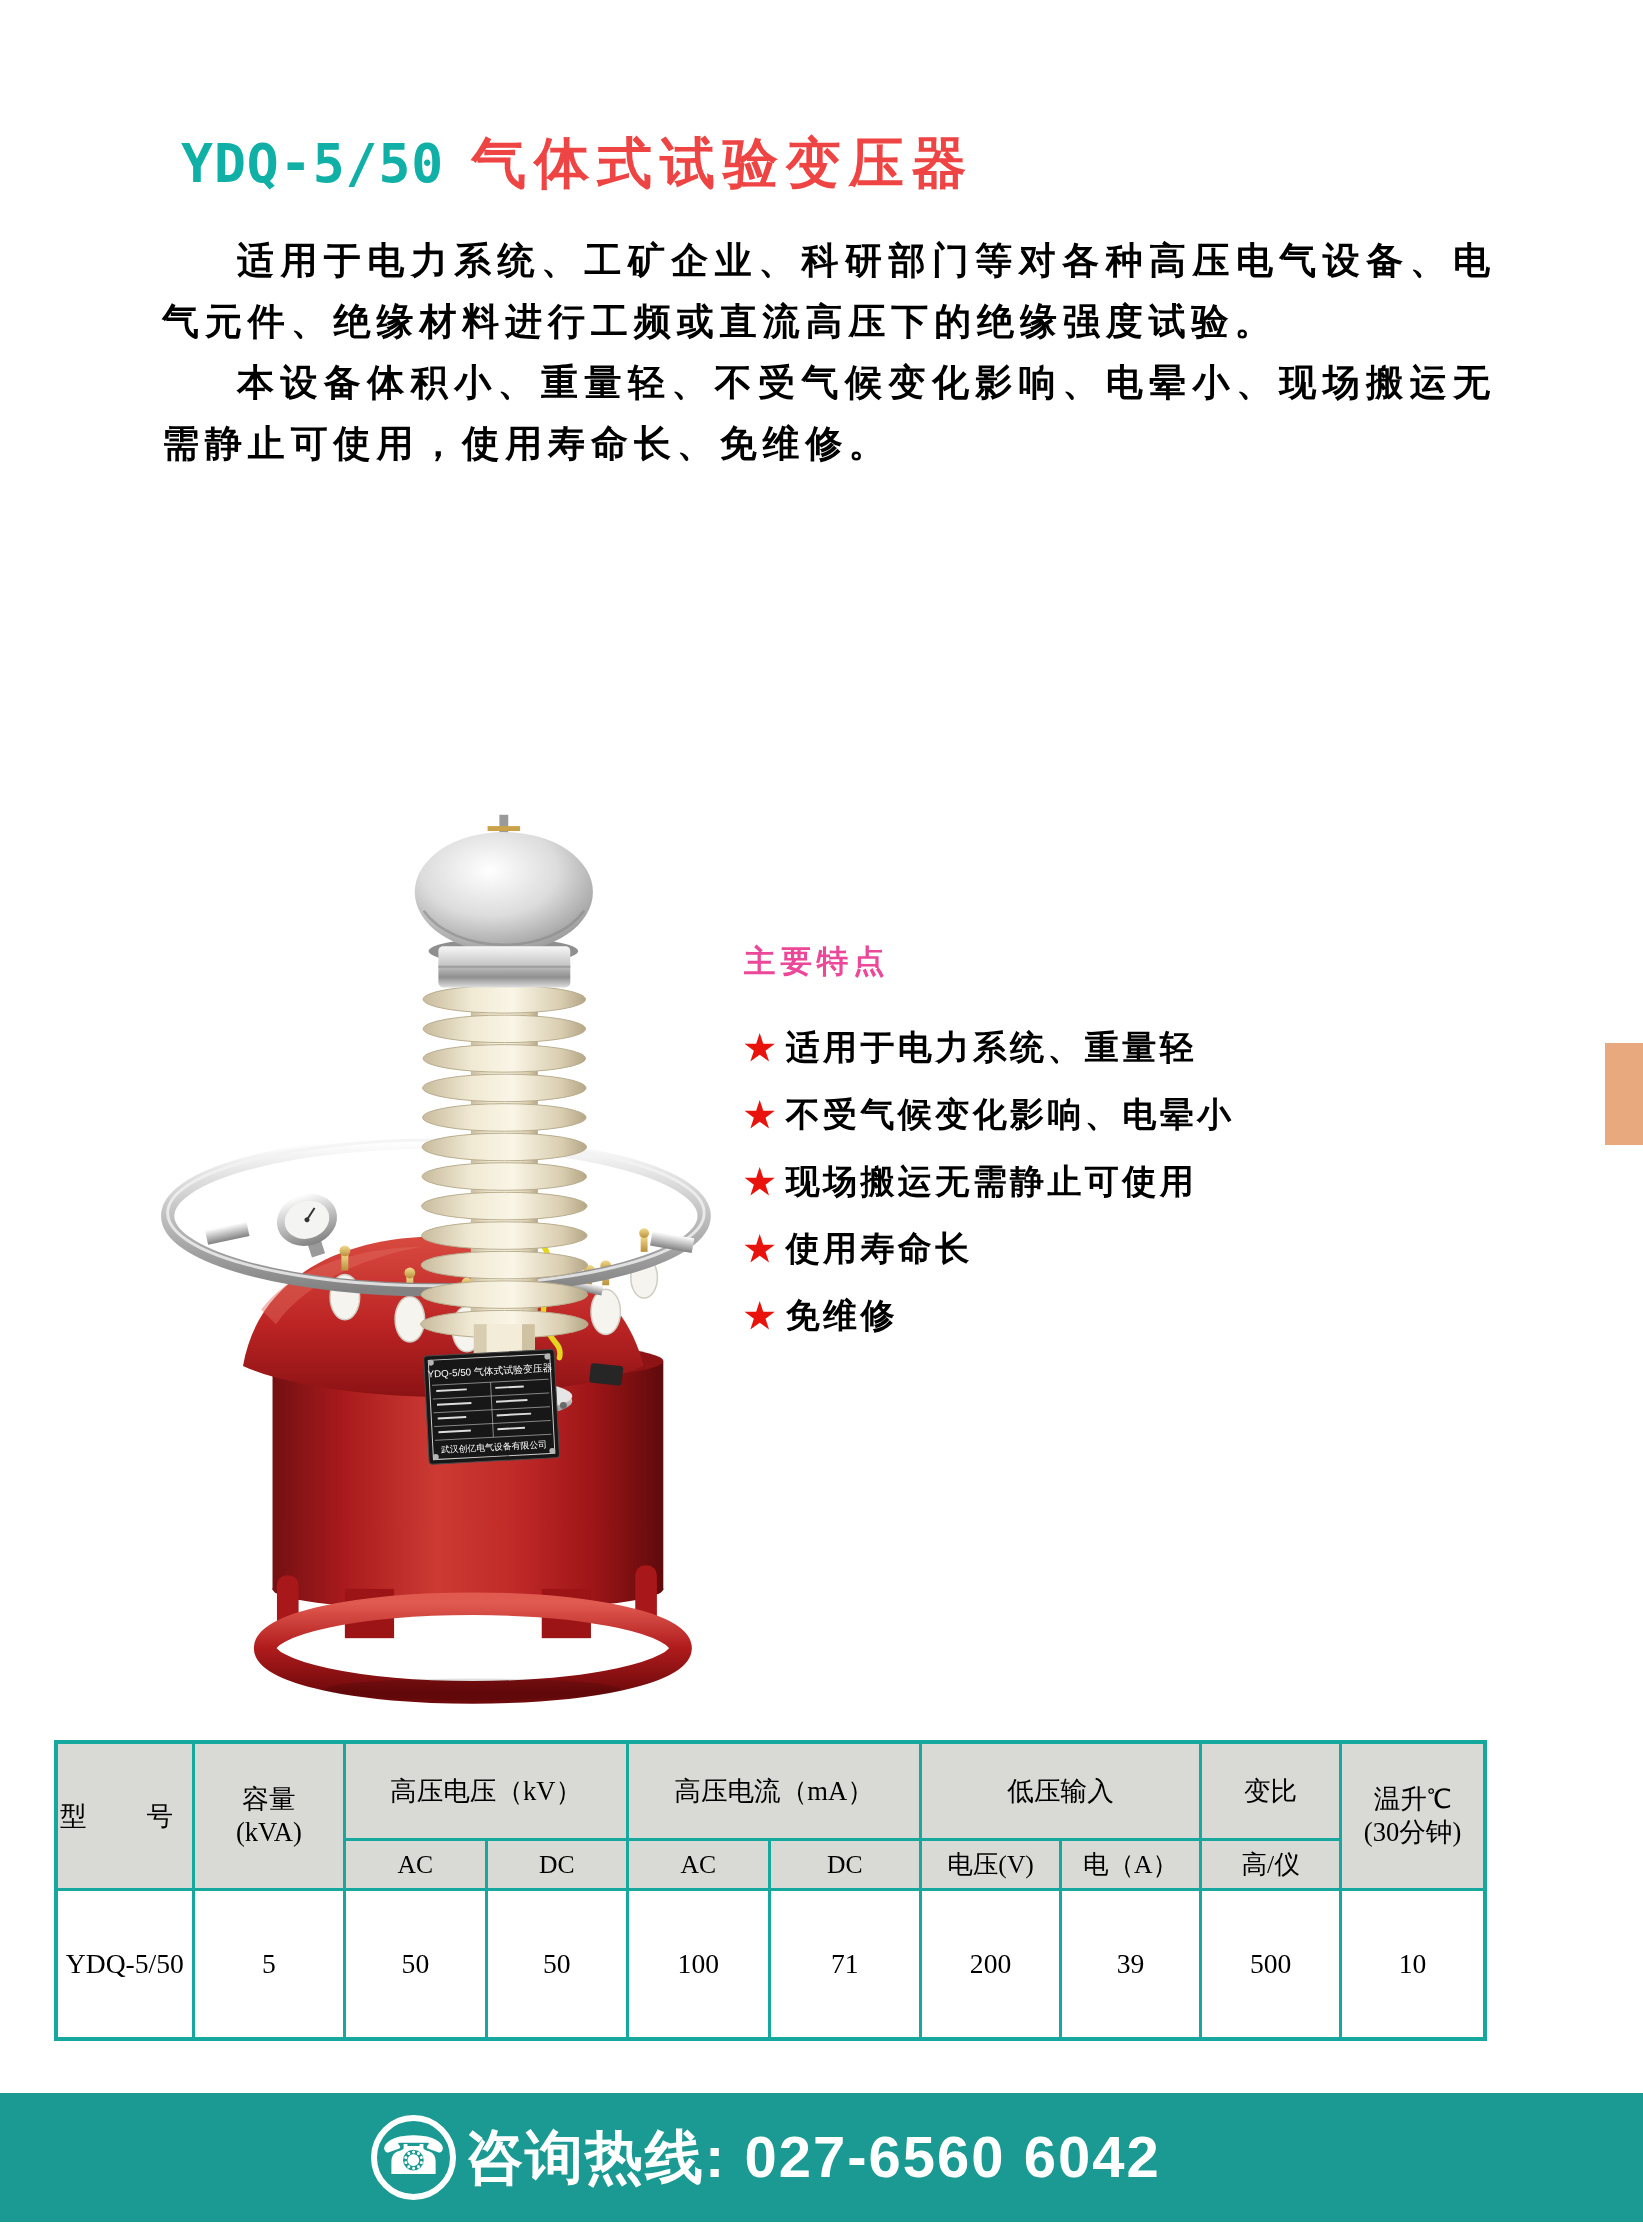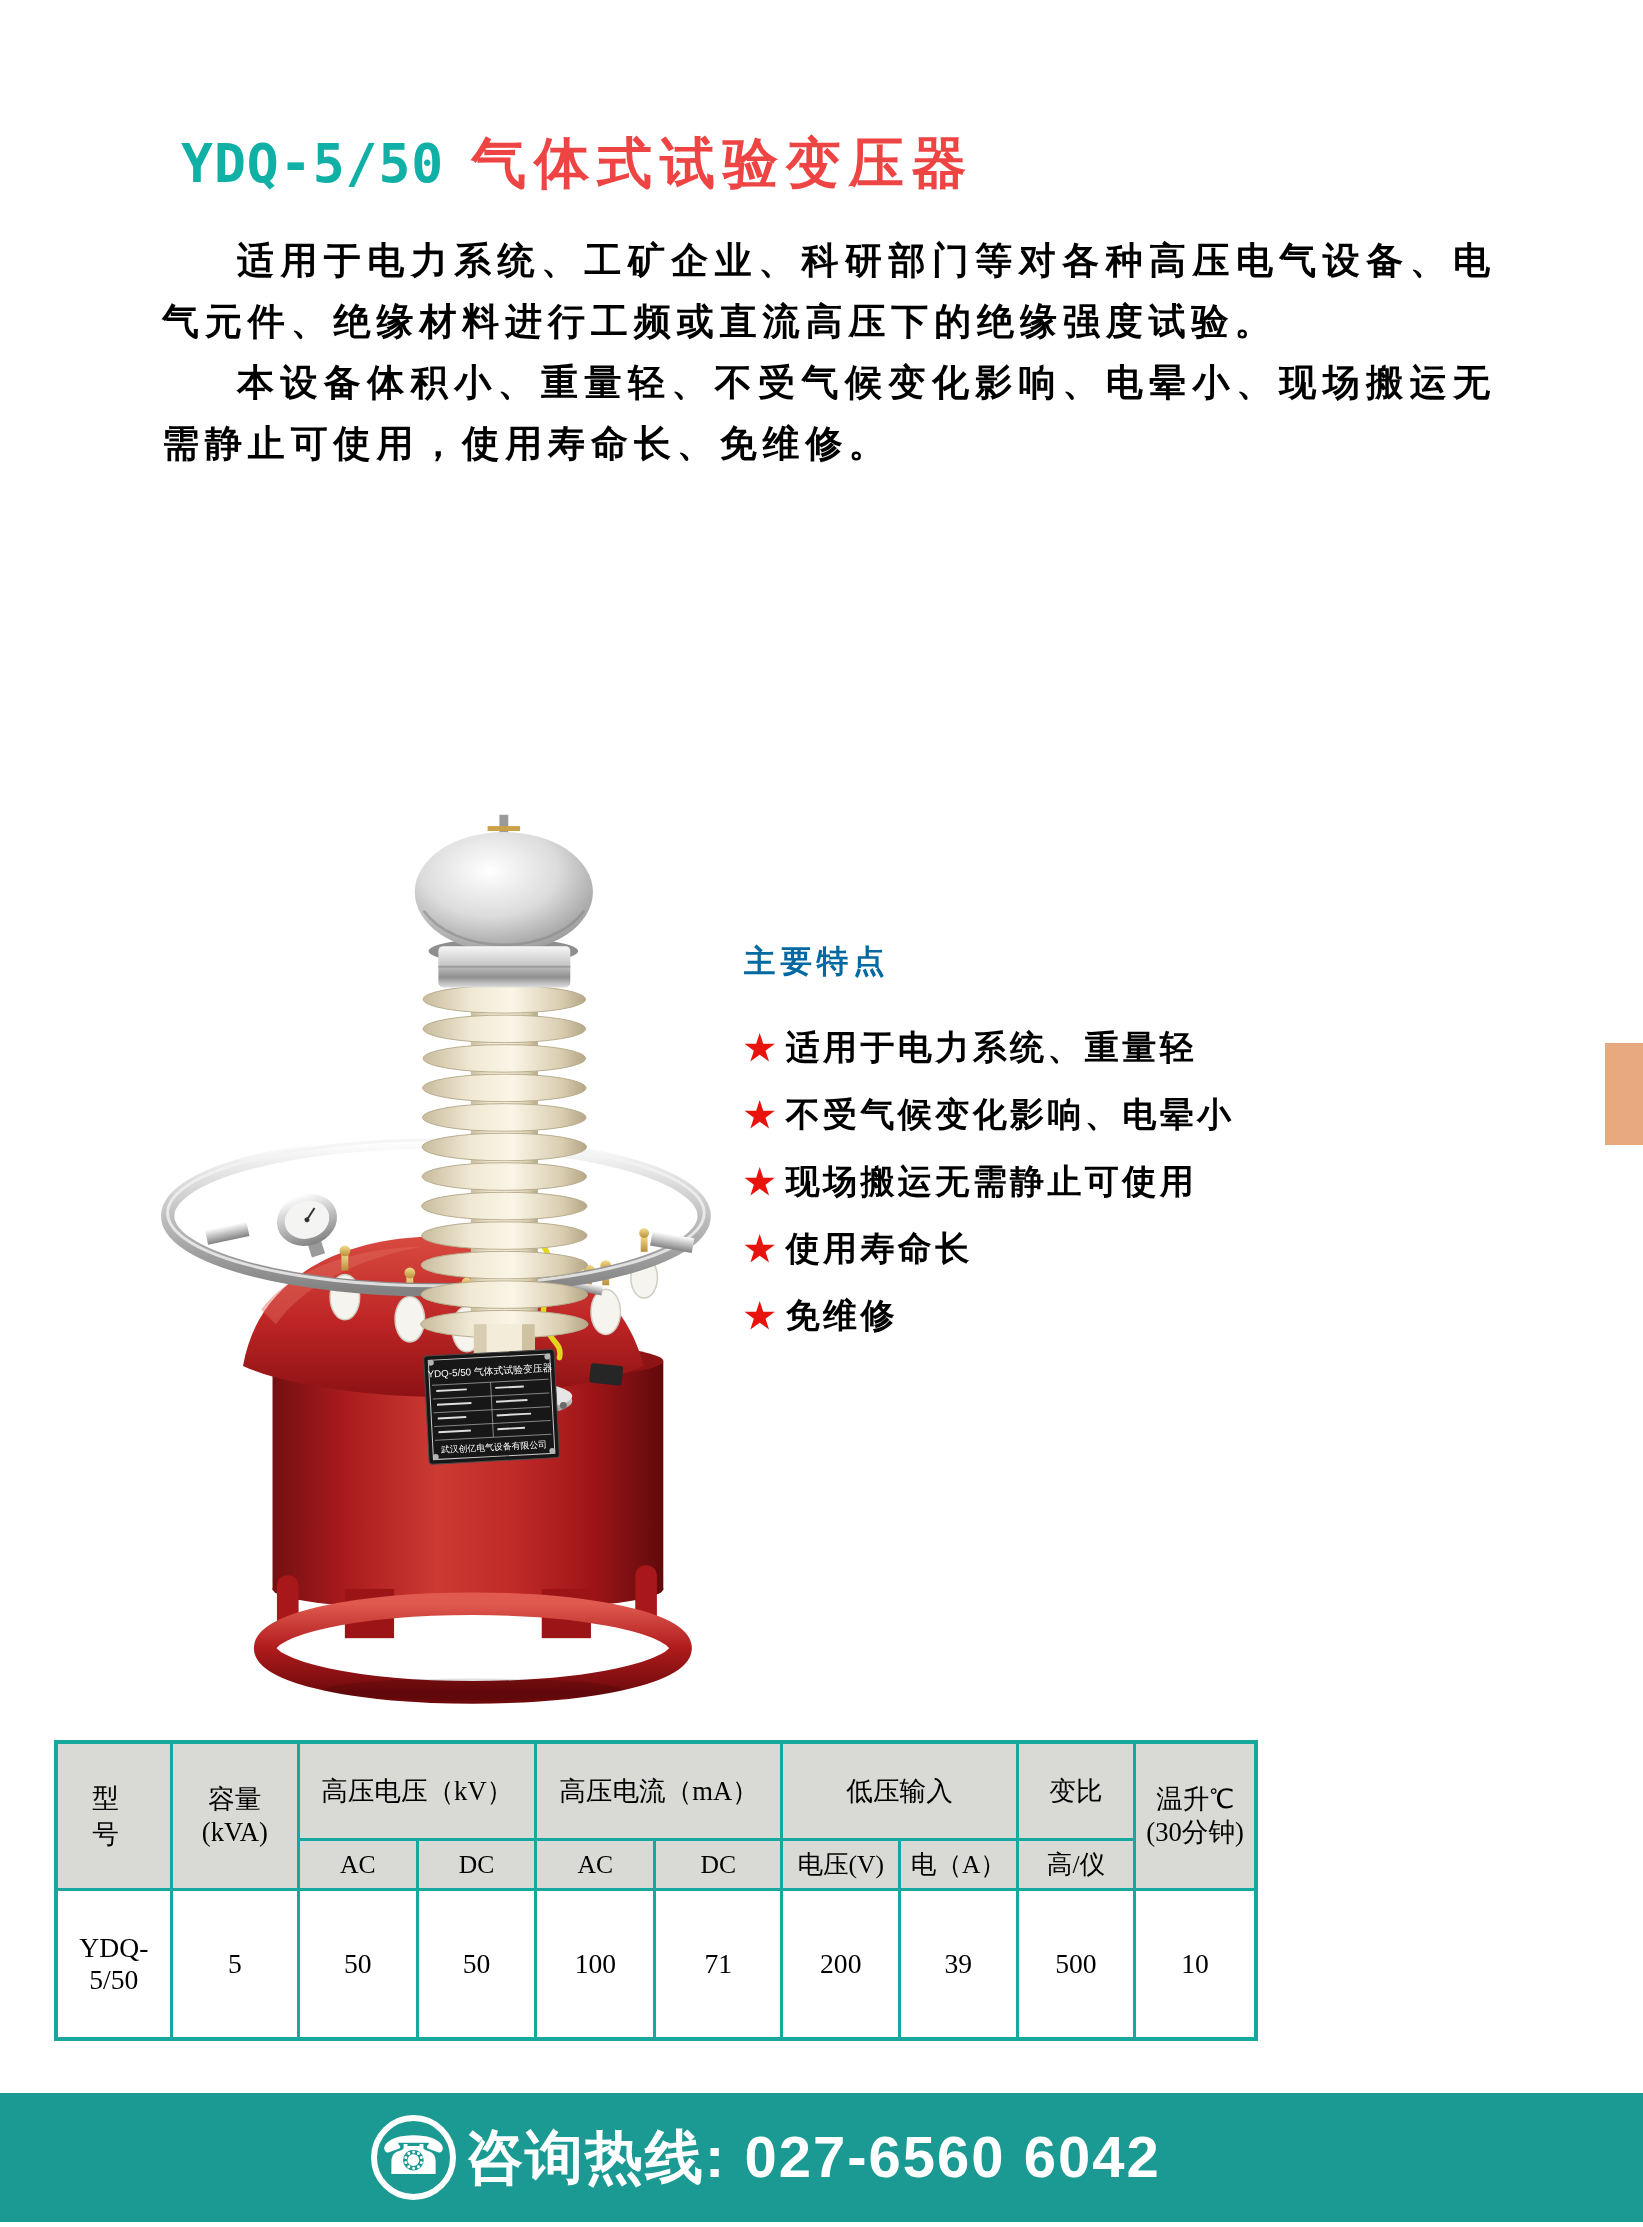--- a/index.html
+++ b/index.html
@@ -12,32 +12,32 @@
                 font-weight:700;font-size:53px;letter-spacing:1px;}
   .title .name{color:#ef4444;font-weight:700;font-size:55px;letter-spacing:7.9px;margin-left:27px;}
 
   
   .intro{position:absolute;left:162px;top:230px;width:1334px;color:#000;}
   .intro p{margin:0;font-size:37px;font-weight:700;line-height:61px;letter-spacing:5.9px;
            text-align:justify;text-indent:75px;}
 
   
   .features{position:absolute;left:744px;top:941px;}
-  .features .head{font-size:31.5px;font-weight:700;letter-spacing:4.9px;color:#0369a1;text-align:right;}
+  .features .head{font-size:31.5px;font-weight:700;letter-spacing:4.9px;color:#ec4899;text-align:right;}
   .features ul{list-style:none;margin:0;padding:0;position:absolute;left:0;top:73px;width:738px;}
   .features li{height:67px;display:flex;align-items:center;font-size:34px;font-weight:700;
                letter-spacing:3.4px;color:#000;white-space:nowrap;}
   .features .star{color:#e8130d;font-size:35px;margin-right:6.9px;}
 
   
   .figure{position:absolute;left:148px;top:768px;width:566px;height:945px;}
 
   
   .spec{position:absolute;left:54px;top:1740px;}
-  table.spec-t{border-collapse:collapse;table-layout:fixed;width:1204px;
+  table.spec-t{border-collapse:collapse;table-layout:fixed;width:1433px;
                font-family:"Liberation Serif",serif;color:#000;border-radius:26px;}
   table.spec-t th,table.spec-t td{border:3.4px solid #16a79e;text-align:center;vertical-align:middle;
                font-weight:400;padding:0;}
   table.spec-t{border:4.4px solid #16a79e;}
   table.spec-t th{background:#d9d9d6;font-size:26.6px;}
   table.spec-t td{background:#ffffff;font-size:27.6px;}
   tr.h1 th{height:94px;}
   tr.h2 th{height:47px;font-size:25.6px;}
   tr.dr td{height:146px;}
   .two-line span{display:block;line-height:1.25;}

